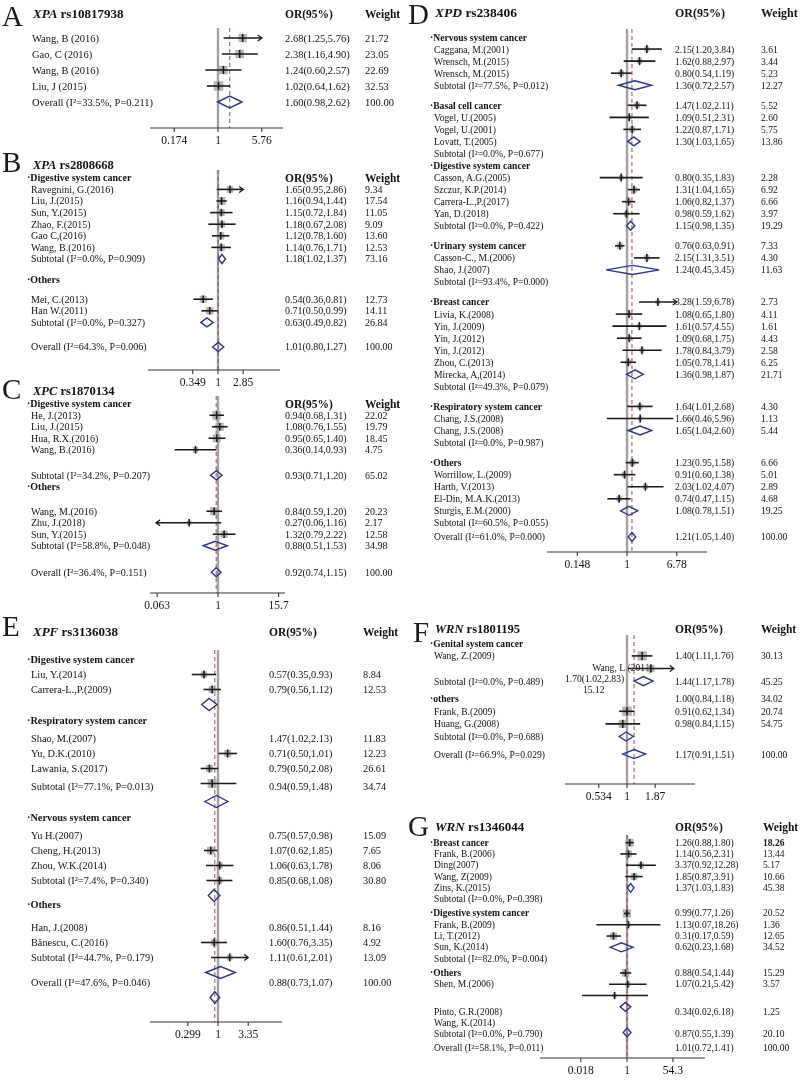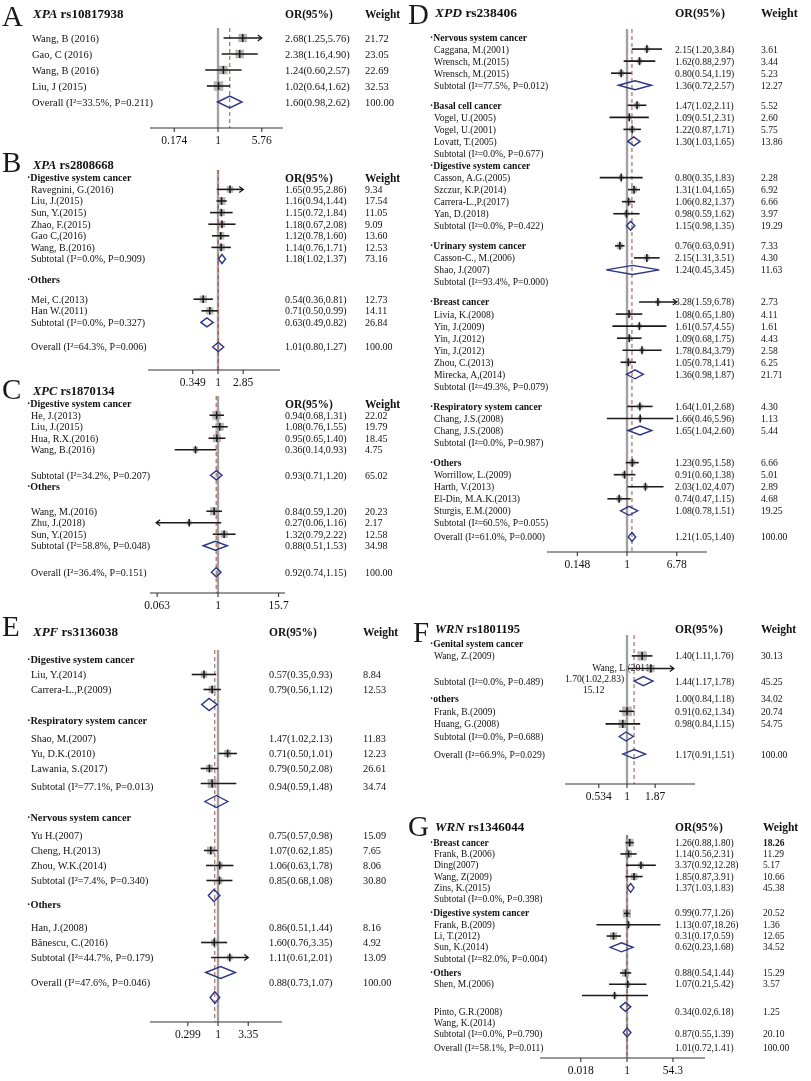--- a/index.html
+++ b/index.html
@@ -861,21 +861,21 @@
       </div>
       <div class="rows" style="top: 31px; font-size: 9.5px;">
         <div class="prow" style="height: 11.3px;">
           <span class="lab grp" style="padding-left: 25px;">·Breast cancer</span>
           <span class="orv" style="width: 88px;">1.26(0.88,1.80)</span>
           <span class="wv" style="width: 48px; font-weight: bold;">18.26</span>
         </div>
         <div class="prow" style="height: 11.3px;">
           <span class="lab" style="padding-left: 29px;">Frank, B.(2006)</span>
           <span class="orv" style="width: 88px;">1.14(0.56,2.31)</span>
-          <span class="wv" style="width: 48px;">11.29</span>
+          <span class="wv" style="width: 48px;">13.44</span>
         </div>
         <div class="prow" style="height: 11.3px;">
           <span class="lab" style="padding-left: 29px;">Ding(2007)</span>
           <span class="orv" style="width: 88px;">3.37(0.92,12.28)</span>
           <span class="wv" style="width: 48px;">5.17</span>
         </div>
         <div class="prow" style="height: 11.3px;">
           <span class="lab" style="padding-left: 29px;">Wang, Z(2009)</span>
           <span class="orv" style="width: 88px;">1.85(0.87,3.91)</span>
           <span class="wv" style="width: 48px;">10.66</span>

